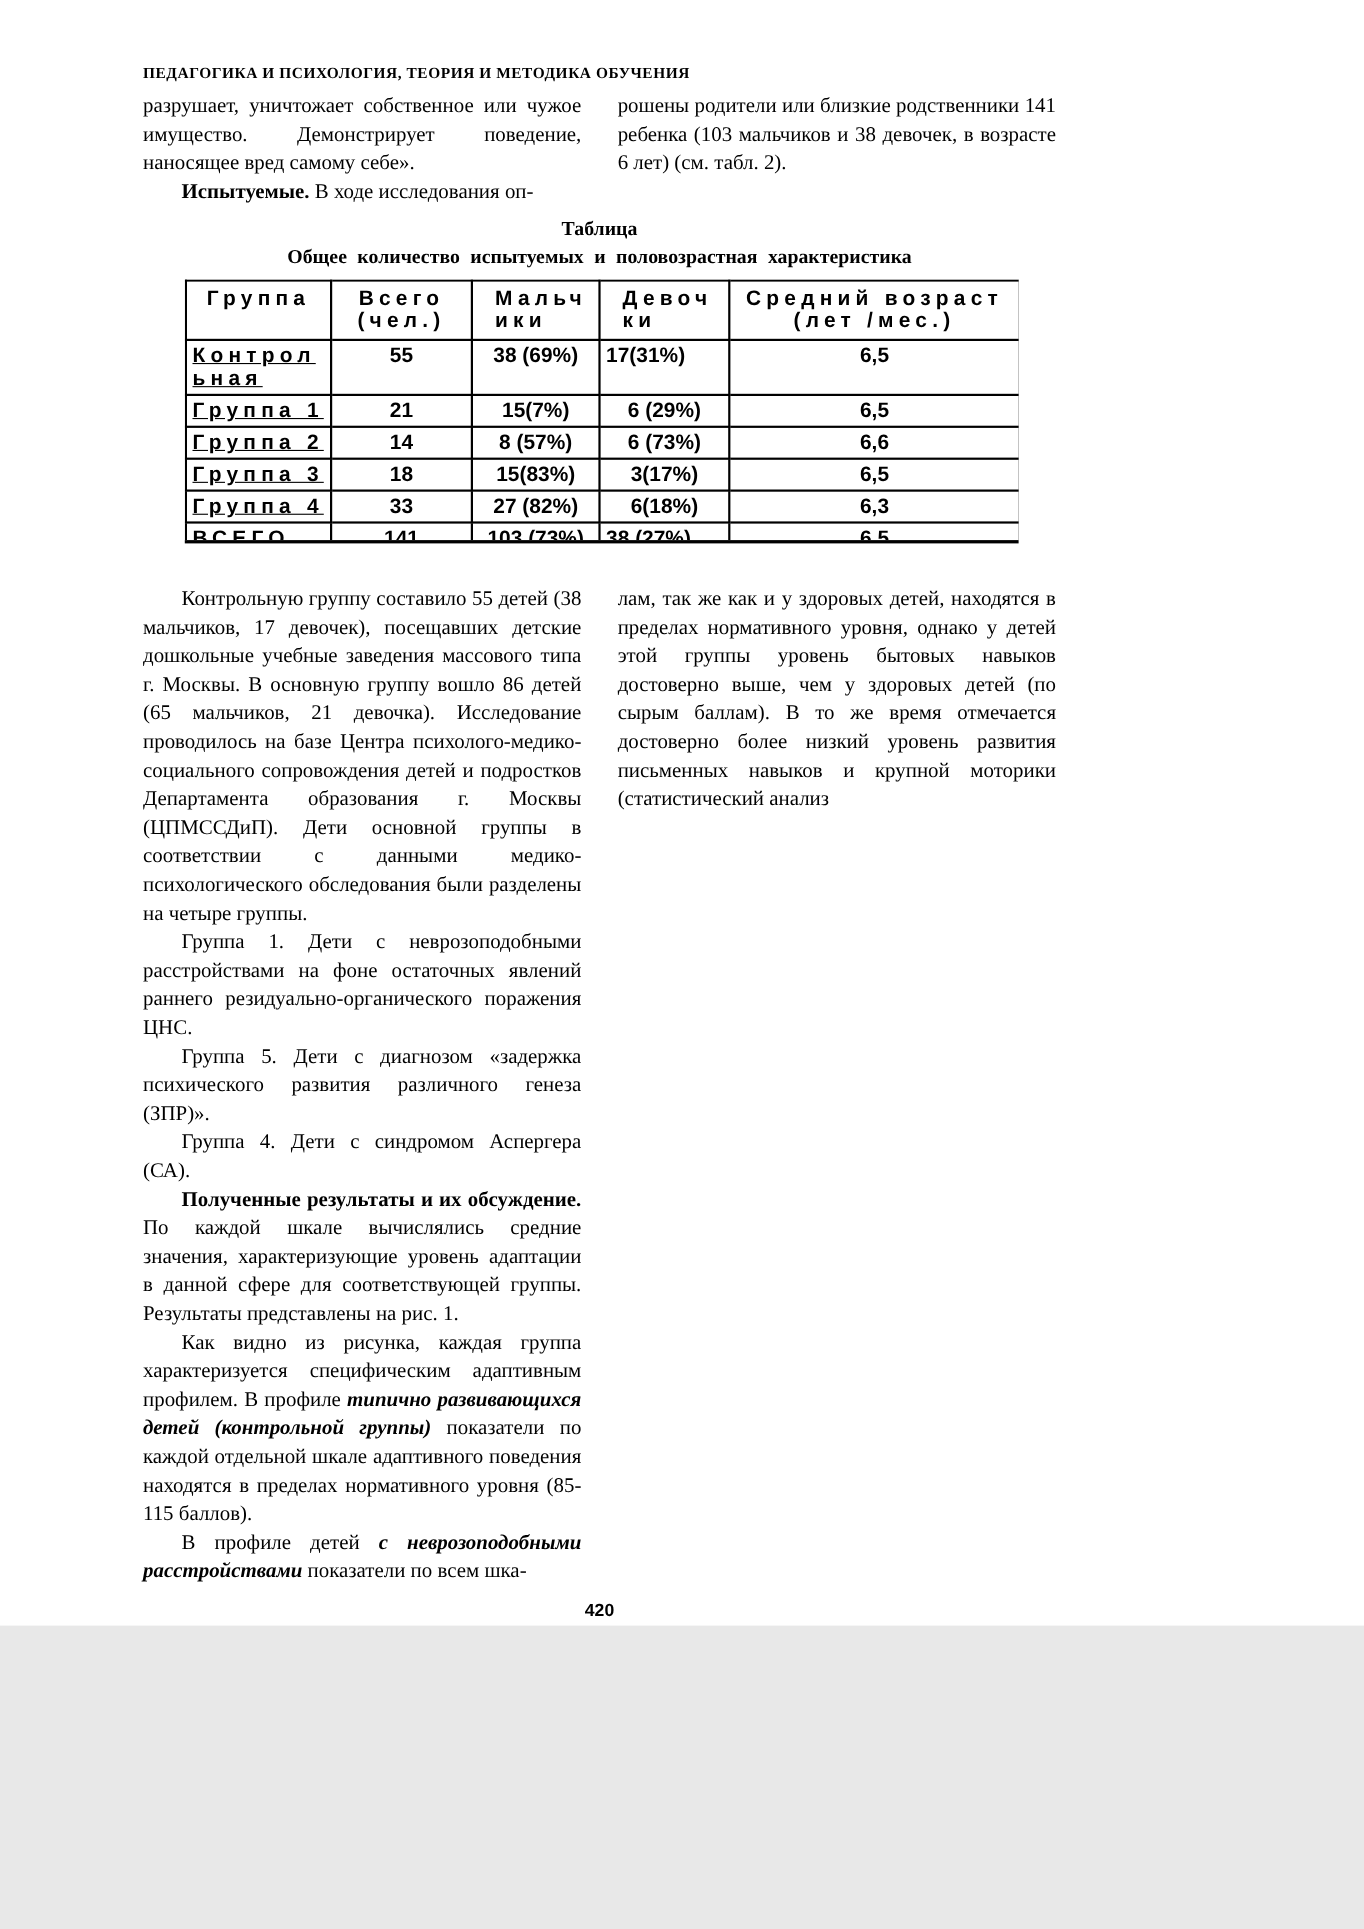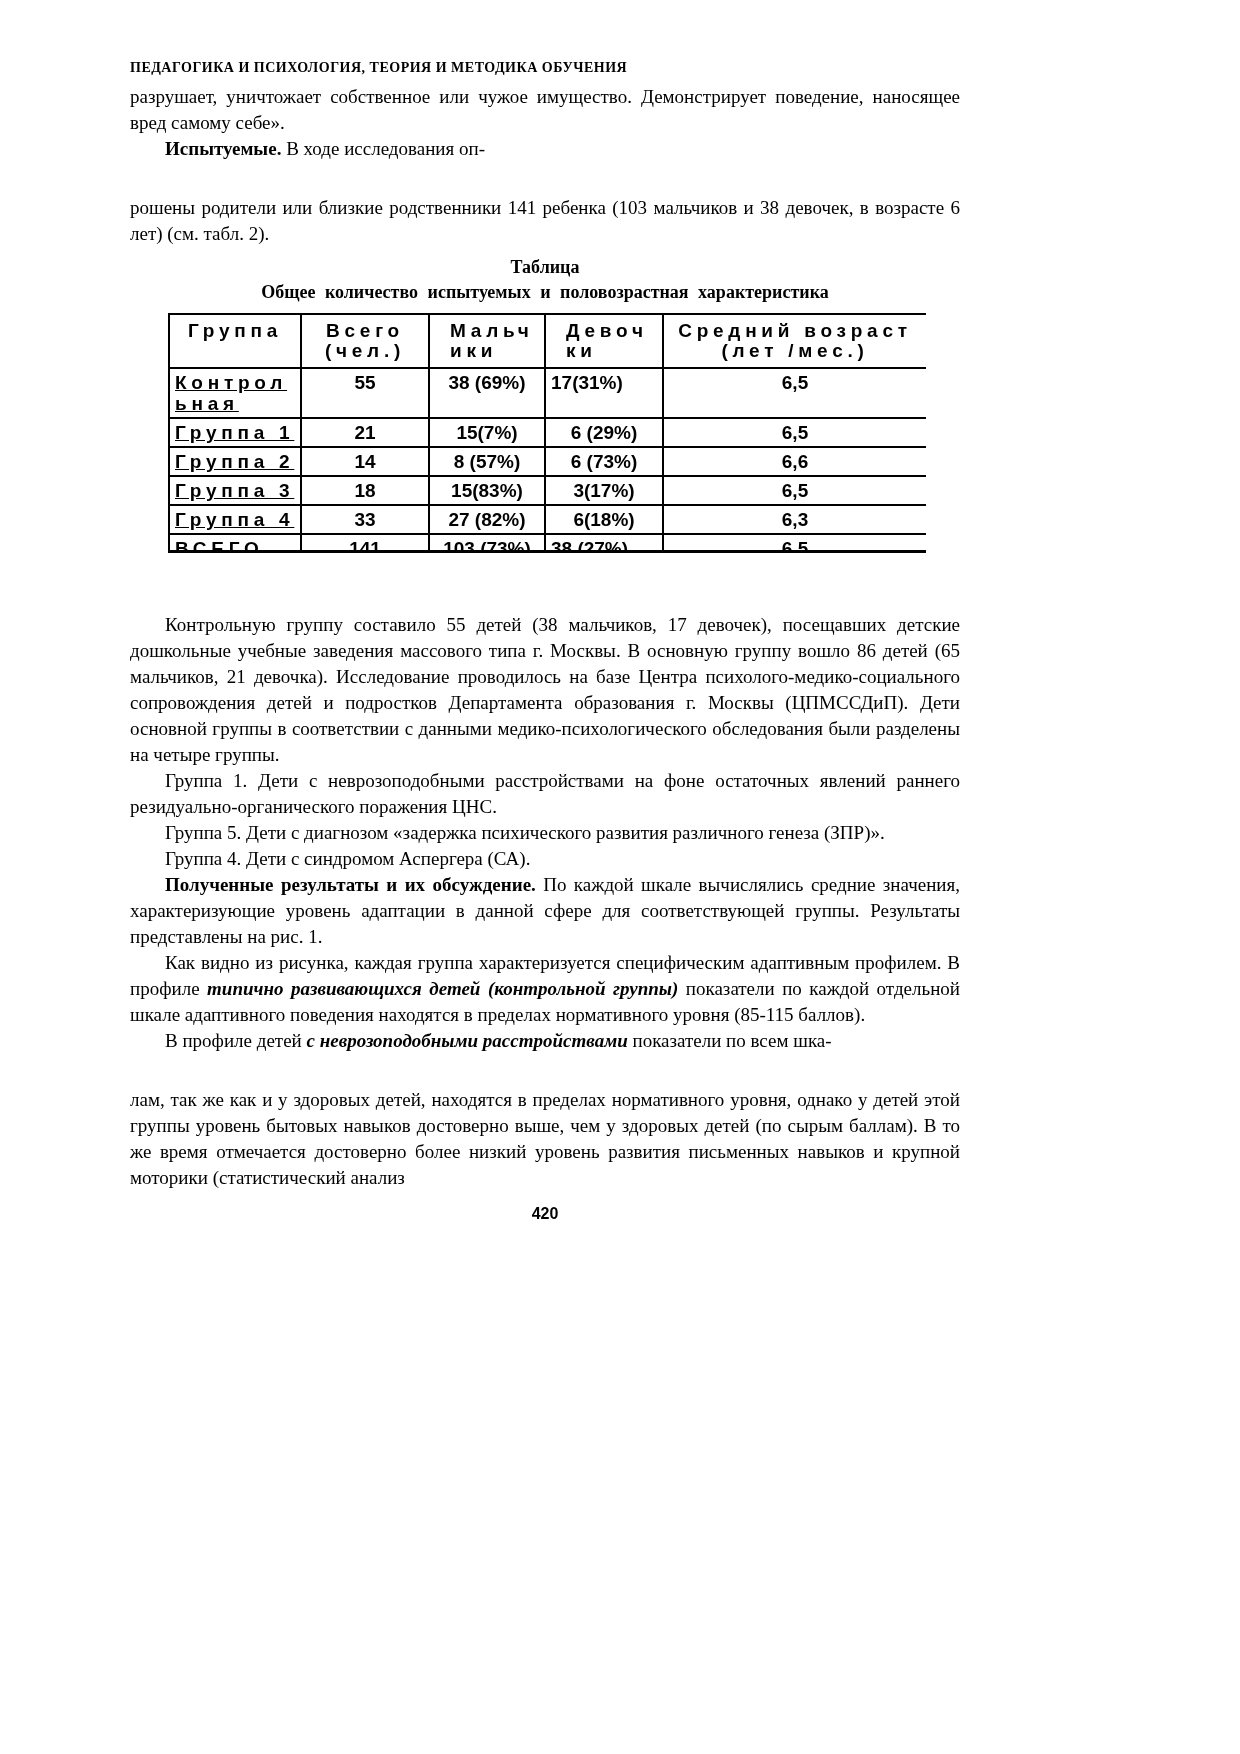--- a/index.html
+++ b/index.html
@@ -1,39 +1,39 @@
 <!DOCTYPE html>
 <html lang="ru"><head>
 <meta charset="utf-8">
 <style>
   html, body { margin: 0; padding: 0; background: #e8e8e8; }
   .page {
     position: relative;
     width: 1240px;
-    height: 1754px;
+    height: 1478px;
     background: #ffffff;
     font-family: "Liberation Serif", serif;
     color: #000;
     margin: 0 auto;
     overflow: hidden;
   }
   .content {
     position: absolute;
     left: 130px;
     top: 60px;
     width: 830px;
   }
   .header-title {
     font-size: 14px;
     font-weight: bold;
     letter-spacing: 0.5px;
     margin-bottom: 8px;
     white-space: nowrap;
   }
-  .cols { display: flex; gap: 33px; flex-direction: column; }
+  .cols { display: flex; gap: 33px; }
   .col {
     flex: 1;
     min-width: 0;
     text-align: justify;
     font-size: 19px;
     line-height: 26px;
   }
   .col p { margin: 0; }
   .indent { text-indent: 35px; }
   .b  { font-weight: bold; }
@@ -91,21 +91,21 @@
   td.group {
     letter-spacing: 0.25em;
     word-break: break-all;
     text-align: left;
     text-decoration: underline;
   }
   td.num { text-align: center; }
   td.numleft { text-align: left; padding-left: 3px; }
   .hline { display: block; }
 
-  .body-cols { margin-top: 59px; }
+  .body-cols { margin-top: 38px; }
 
   .footer {
     margin-top: 14px;
     text-align: center;
     font-family: "Liberation Sans", sans-serif;
     font-weight: bold;
     font-size: 16px;
   }
 </style>
 </head>

